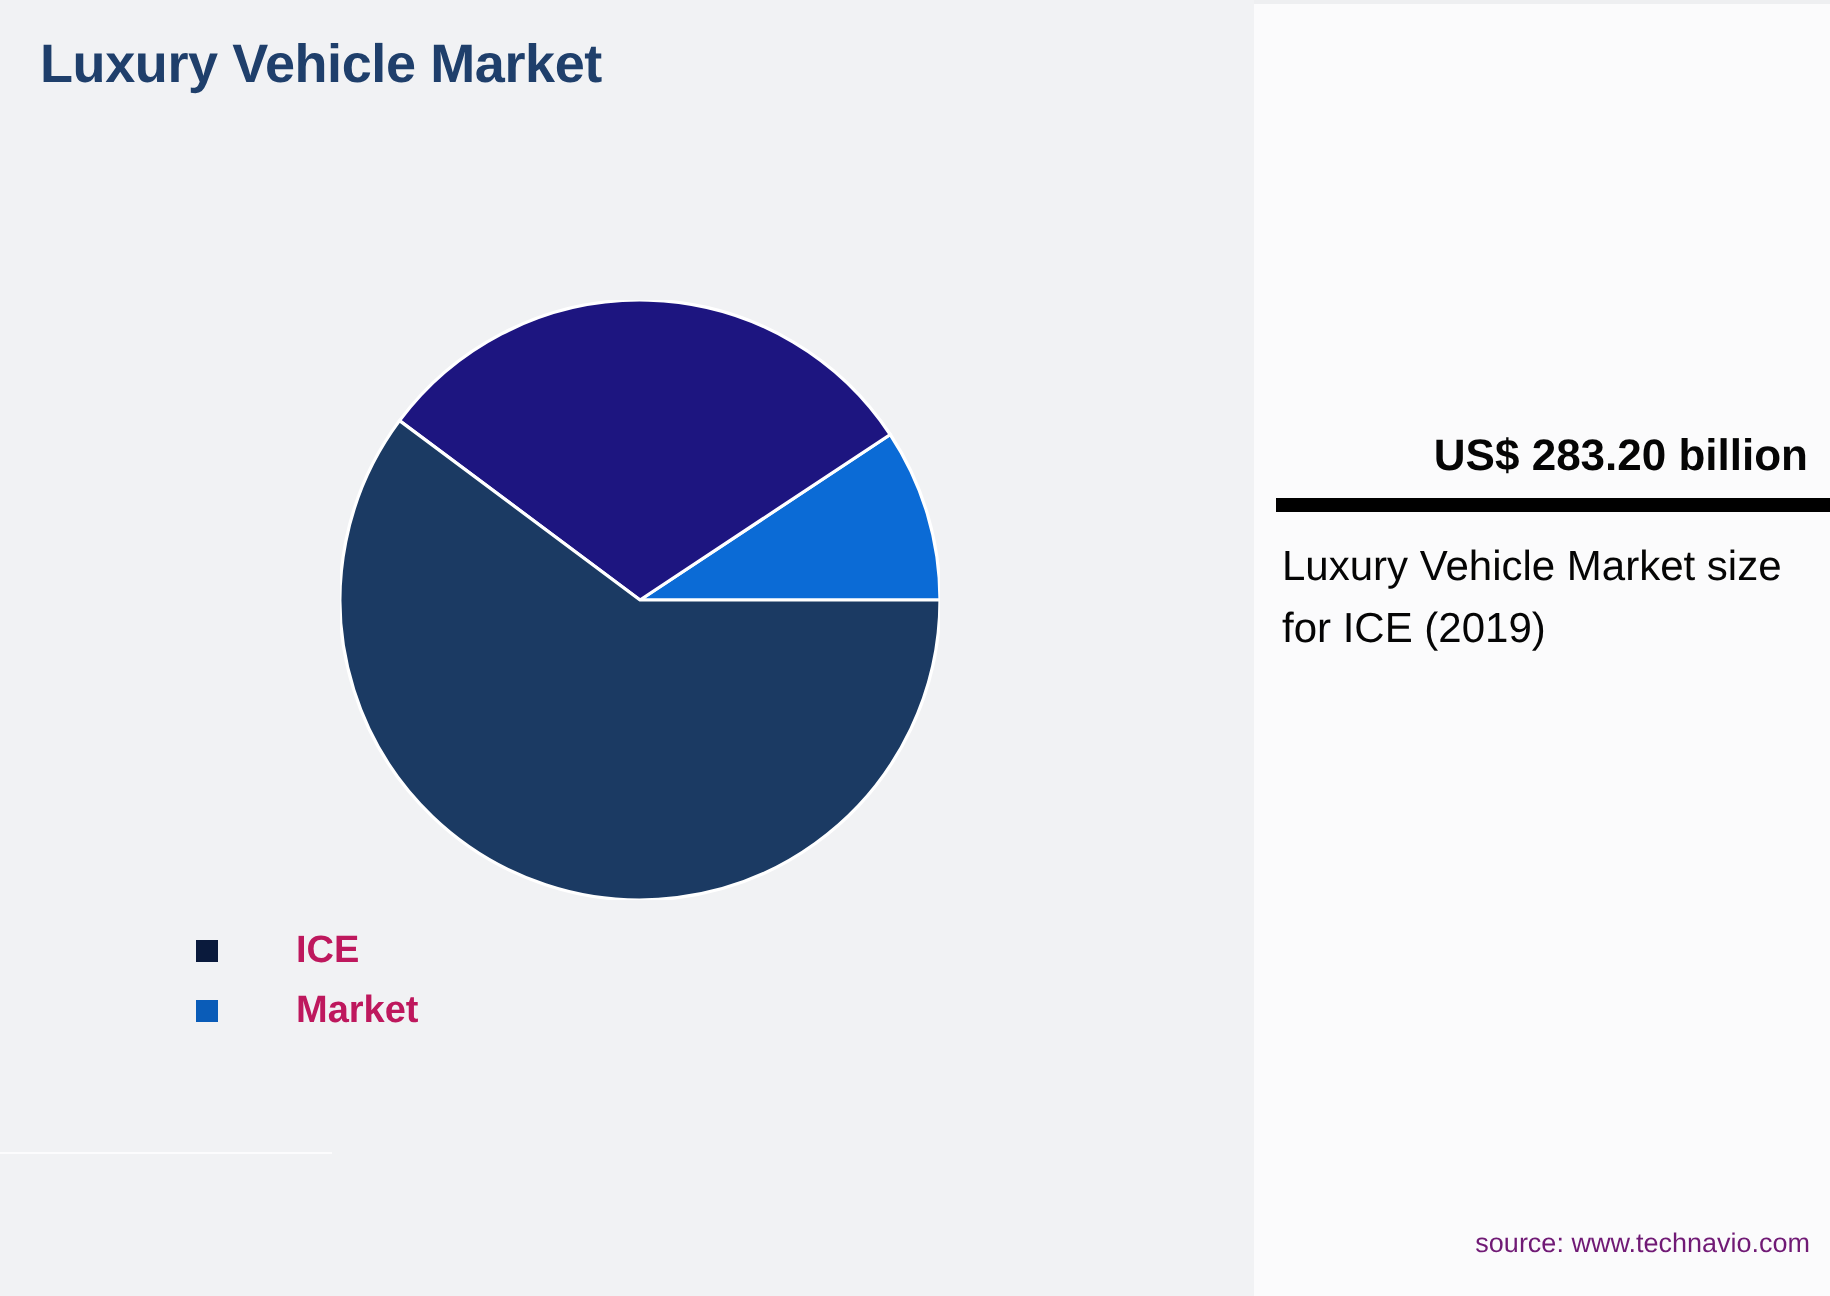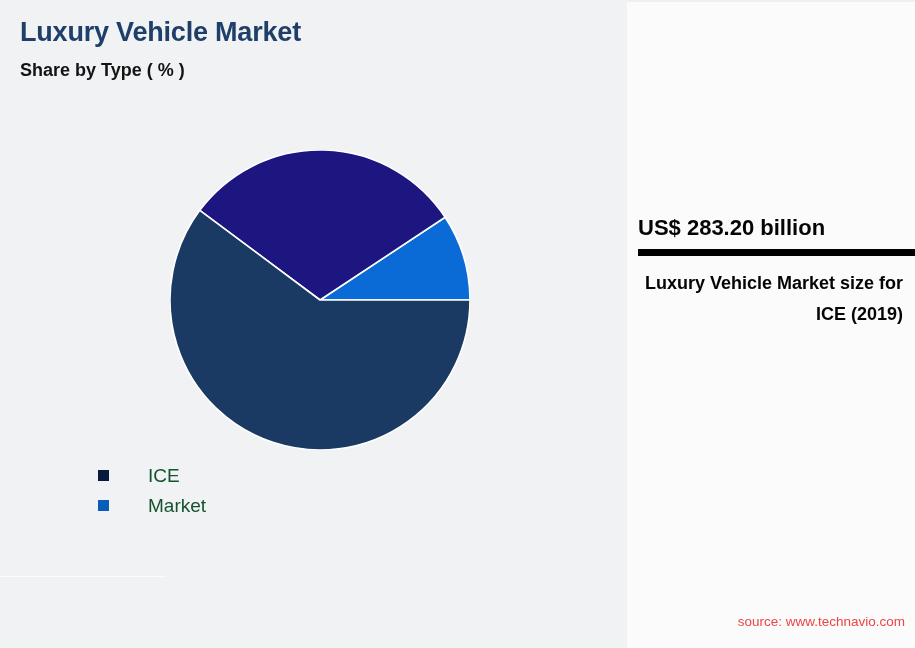--- a/index.html
+++ b/index.html
@@ -78,23 +78,24 @@
     left: 0;
     top: 7px;
     width: 11px;
     height: 11px;
   }
   .legend-label {
     position: absolute;
     left: 50px;
     top: 0;
     font-size: 19px;
-    color: #14532d;
+    color: #be185d;
     line-height: 26px;
     white-space: nowrap;
+    font-weight: bold;
   }
 
   #faint-rule {
     position: absolute;
     left: 0;
     top: 576px;
     width: 166px;
     height: 1px;
     background: #fcfcfd;
   }
@@ -114,65 +115,64 @@
     top: 0;
     width: 288px;
     height: 2px;
     background: #eeeff1;
   }
   #callout-value {
     position: absolute;
     left: 11px;
     top: 215px;
     width: 266px;
-    text-align: left;
+    text-align: right;
     font-size: 22px;
     font-weight: bold;
     color: #050505;
     white-space: nowrap;
   }
   #callout-divider {
     position: absolute;
     left: 11px;
     top: 249px;
     width: 288px;
     height: 7px;
     background: #000000;
   }
   #callout-caption {
     position: absolute;
     left: 14px;
     top: 268px;
     width: 262px;
-    text-align: right;
-    font-size: 18px;
-    font-weight: bold;
+    text-align: left;
+    font-size: 21px;
+    font-weight: normal;
     color: #050505;
     line-height: 31px;
   }
   #source-note {
     position: absolute;
     left: 0;
     top: 614px;
     width: 278px;
     text-align: right;
     font-size: 13.5px;
-    color: #ef4444;
+    color: #701a75;
   }
 </style>
 </head>
 <body>
 
 <div id="root">
 
   <div id="left-panel">
 
     <div id="chart-title">Luxury Vehicle Market</div>
 
-    <div id="chart-subtitle">Share by Type ( % )</div>
 
     <div id="pie-wrap">
       <svg id="pie-svg" viewBox="0 0 300 300">
         <g id="pie-slices">
             <path d="M 150 150 L 300.000 150.000 A 150 150 0 0 0 275.112 67.253 Z" fill="#0b6bd6" stroke="#ffffff" stroke-width="1.6"></path>
             <path d="M 150 150 L 275.112 67.253 A 150 150 0 0 0 29.765 60.314 Z" fill="#1d1580" stroke="#ffffff" stroke-width="1.6"></path>
             <path d="M 150 150 L 29.765 60.314 A 150 150 0 1 0 300.000 150.000 Z" fill="#1b3a63" stroke="#ffffff" stroke-width="1.6"></path>
           </g>
       </svg>
     </div>

